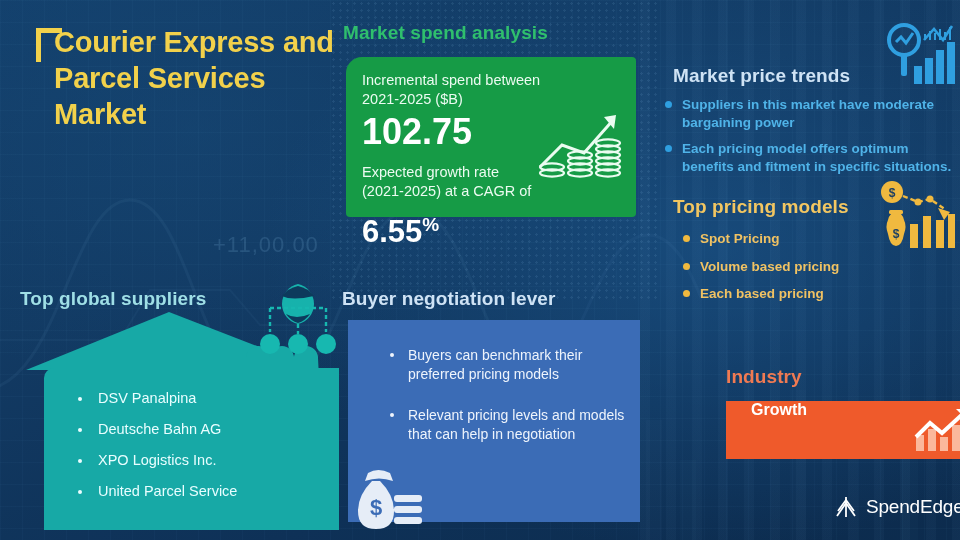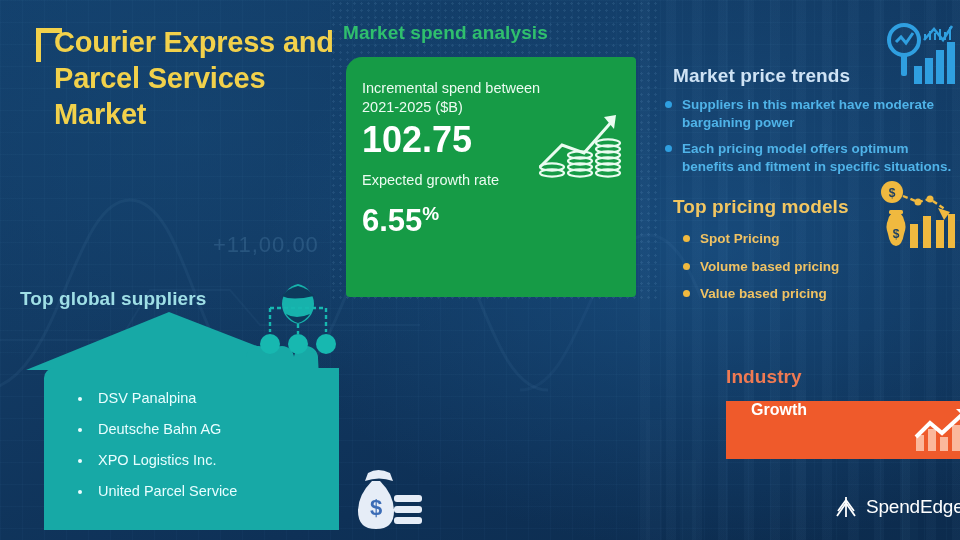--- a/index.html
+++ b/index.html
@@ -61,23 +61,23 @@
   
   .sec-head { font-size:19px; font-weight:bold; letter-spacing:.1px; }
   .h-green { color:#2fbf6d; }
   .h-blue  { color:#cfe3f5; }
   .h-teal  { color:#9fdfe6; }
   .h-gold  { color:#f2c661; }
   .h-orange{ color:#f07a52; }
 
   
   #spend-card {
-    position:absolute; left:346px; top:57px; width:290px; height:240px;
+    position:absolute; left:346px; top:57px; width:290px; height:160px;
     background:#169b46; border-radius:16px 4px 4px 4px;
-    padding:22px 16px 0 16px; color:#ffffff;
+    padding:14px 16px 0 16px; color:#ffffff;
   }
   .spend-line { font-size:14.5px; line-height:19px; color:#ecfbf1; }
   .spend-big { font-size:36px; font-weight:bold; line-height:42px; margin:2px 0 10px 0; color:#ffffff; }
   .spend-big.small { font-size:31px; line-height:36px; margin-top:6px; }
   .pct { font-size:19px; vertical-align:super; font-weight:bold; }
   #coins-icon { position:absolute; right:12px; top:48px; width:88px; height:78px; }
 
   
   #trends-block { position:absolute; left:660px; top:18px; width:300px; }
   #trends-head { margin-left:13px;margin-top:47px; }
@@ -174,20 +174,21 @@
 
   <div style="position:absolute;left:343px;top:22px;">
     <div class="sec-head h-green">Market spend analysis</div>
   </div>
 
   <div id="spend-card">
     <div class="spend-line">Incremental spend between</div>
     <div class="spend-line">2021-2025 ($B)</div>
     <div class="spend-big">102.75</div>
     <div class="spend-line">Expected growth rate</div>
+    <div class="spend-line">(2021-2025) at a CAGR of</div>
     <div class="spend-big small"><span>6.55</span><span class="pct">%</span></div>
 
     <svg id="coins-icon" viewBox="0 0 88 78">
       <g fill="none" stroke="#eafcf0" stroke-width="3">
         <path d="M4,62 L26,40 L48,48 L78,14"></path>
       </g>
       <path d="M68,12 L80,10 L78,24 Z" fill="#eafcf0"></path>
       <g fill="none" stroke="#eafcf0" stroke-width="2.2">
         <ellipse cx="16" cy="62" rx="12" ry="3.6"></ellipse>
         <ellipse cx="16" cy="68" rx="12" ry="3.6"></ellipse>
@@ -248,21 +249,21 @@
         <rect x="32" y="44" width="8" height="24"></rect>
         <rect x="45" y="36" width="8" height="32"></rect>
         <rect x="58" y="40" width="8" height="28"></rect>
         <rect x="70" y="34" width="7" height="34"></rect>
       </g>
     </svg>
     <div id="pricing-head" class="sec-head h-gold">Top pricing models</div>
     <ul class="bl bl-gold">
       <li>Spot Pricing</li>
       <li>Volume based pricing</li>
-      <li>Value based pricing</li>
+      <li>Each based pricing</li>
     </ul>
   </div>
 
   <div id="industry-block">
     <div class="sec-head h-orange">Industry</div>
     <div id="growth-bar">
       <span id="growth-label">Growth</span>
       <svg id="growth-icon" viewBox="0 0 62 46">
         <g fill="#fbb89c">
           <rect x="2" y="28" width="8" height="16"></rect>
@@ -320,20 +321,29 @@
         <path d="M18,26 L74,26"></path>
       </g>
       <g fill="#17b8b0">
         <circle cx="18" cy="62" r="10"></circle>
         <circle cx="46" cy="62" r="10"></circle>
         <circle cx="74" cy="62" r="10"></circle>
       </g>
     </svg>
   </div>
 
+  <div id="buyer-block">
+    <div id="buyer-head" class="sec-head h-blue">Buyer negotiation lever</div>
+    <div id="buyer-card">
+      <ul>
+        <li>Buyers can benchmark their preferred pricing models</li>
+        <li>Relevant pricing levels and models that can help in negotiation</li>
+      </ul>
+    </div>
+  </div>
 
   <svg id="moneybag-icon" viewBox="0 0 76 76" style="position:absolute;left:352px;top:455px;">
     <path d="M20,26 q-14,14 -14,30 q0,18 18,18 q18,0 18,-18 q0,-16 -14,-30 Z" fill="#e6edf7"></path>
     <path d="M16,18 q10,-6 22,0 l3,8 q-14,-5 -28,0 Z" fill="#e6edf7"></path>
     <text x="24" y="60" font-size="22" font-weight="bold" text-anchor="middle" fill="#3b6cb6" font-family="Liberation Sans, sans-serif">$</text>
     <g fill="#e6edf7">
       <rect x="42" y="40" width="28" height="7" rx="3"></rect>
       <rect x="42" y="51" width="28" height="7" rx="3"></rect>
       <rect x="42" y="62" width="28" height="7" rx="3"></rect>
     </g>

